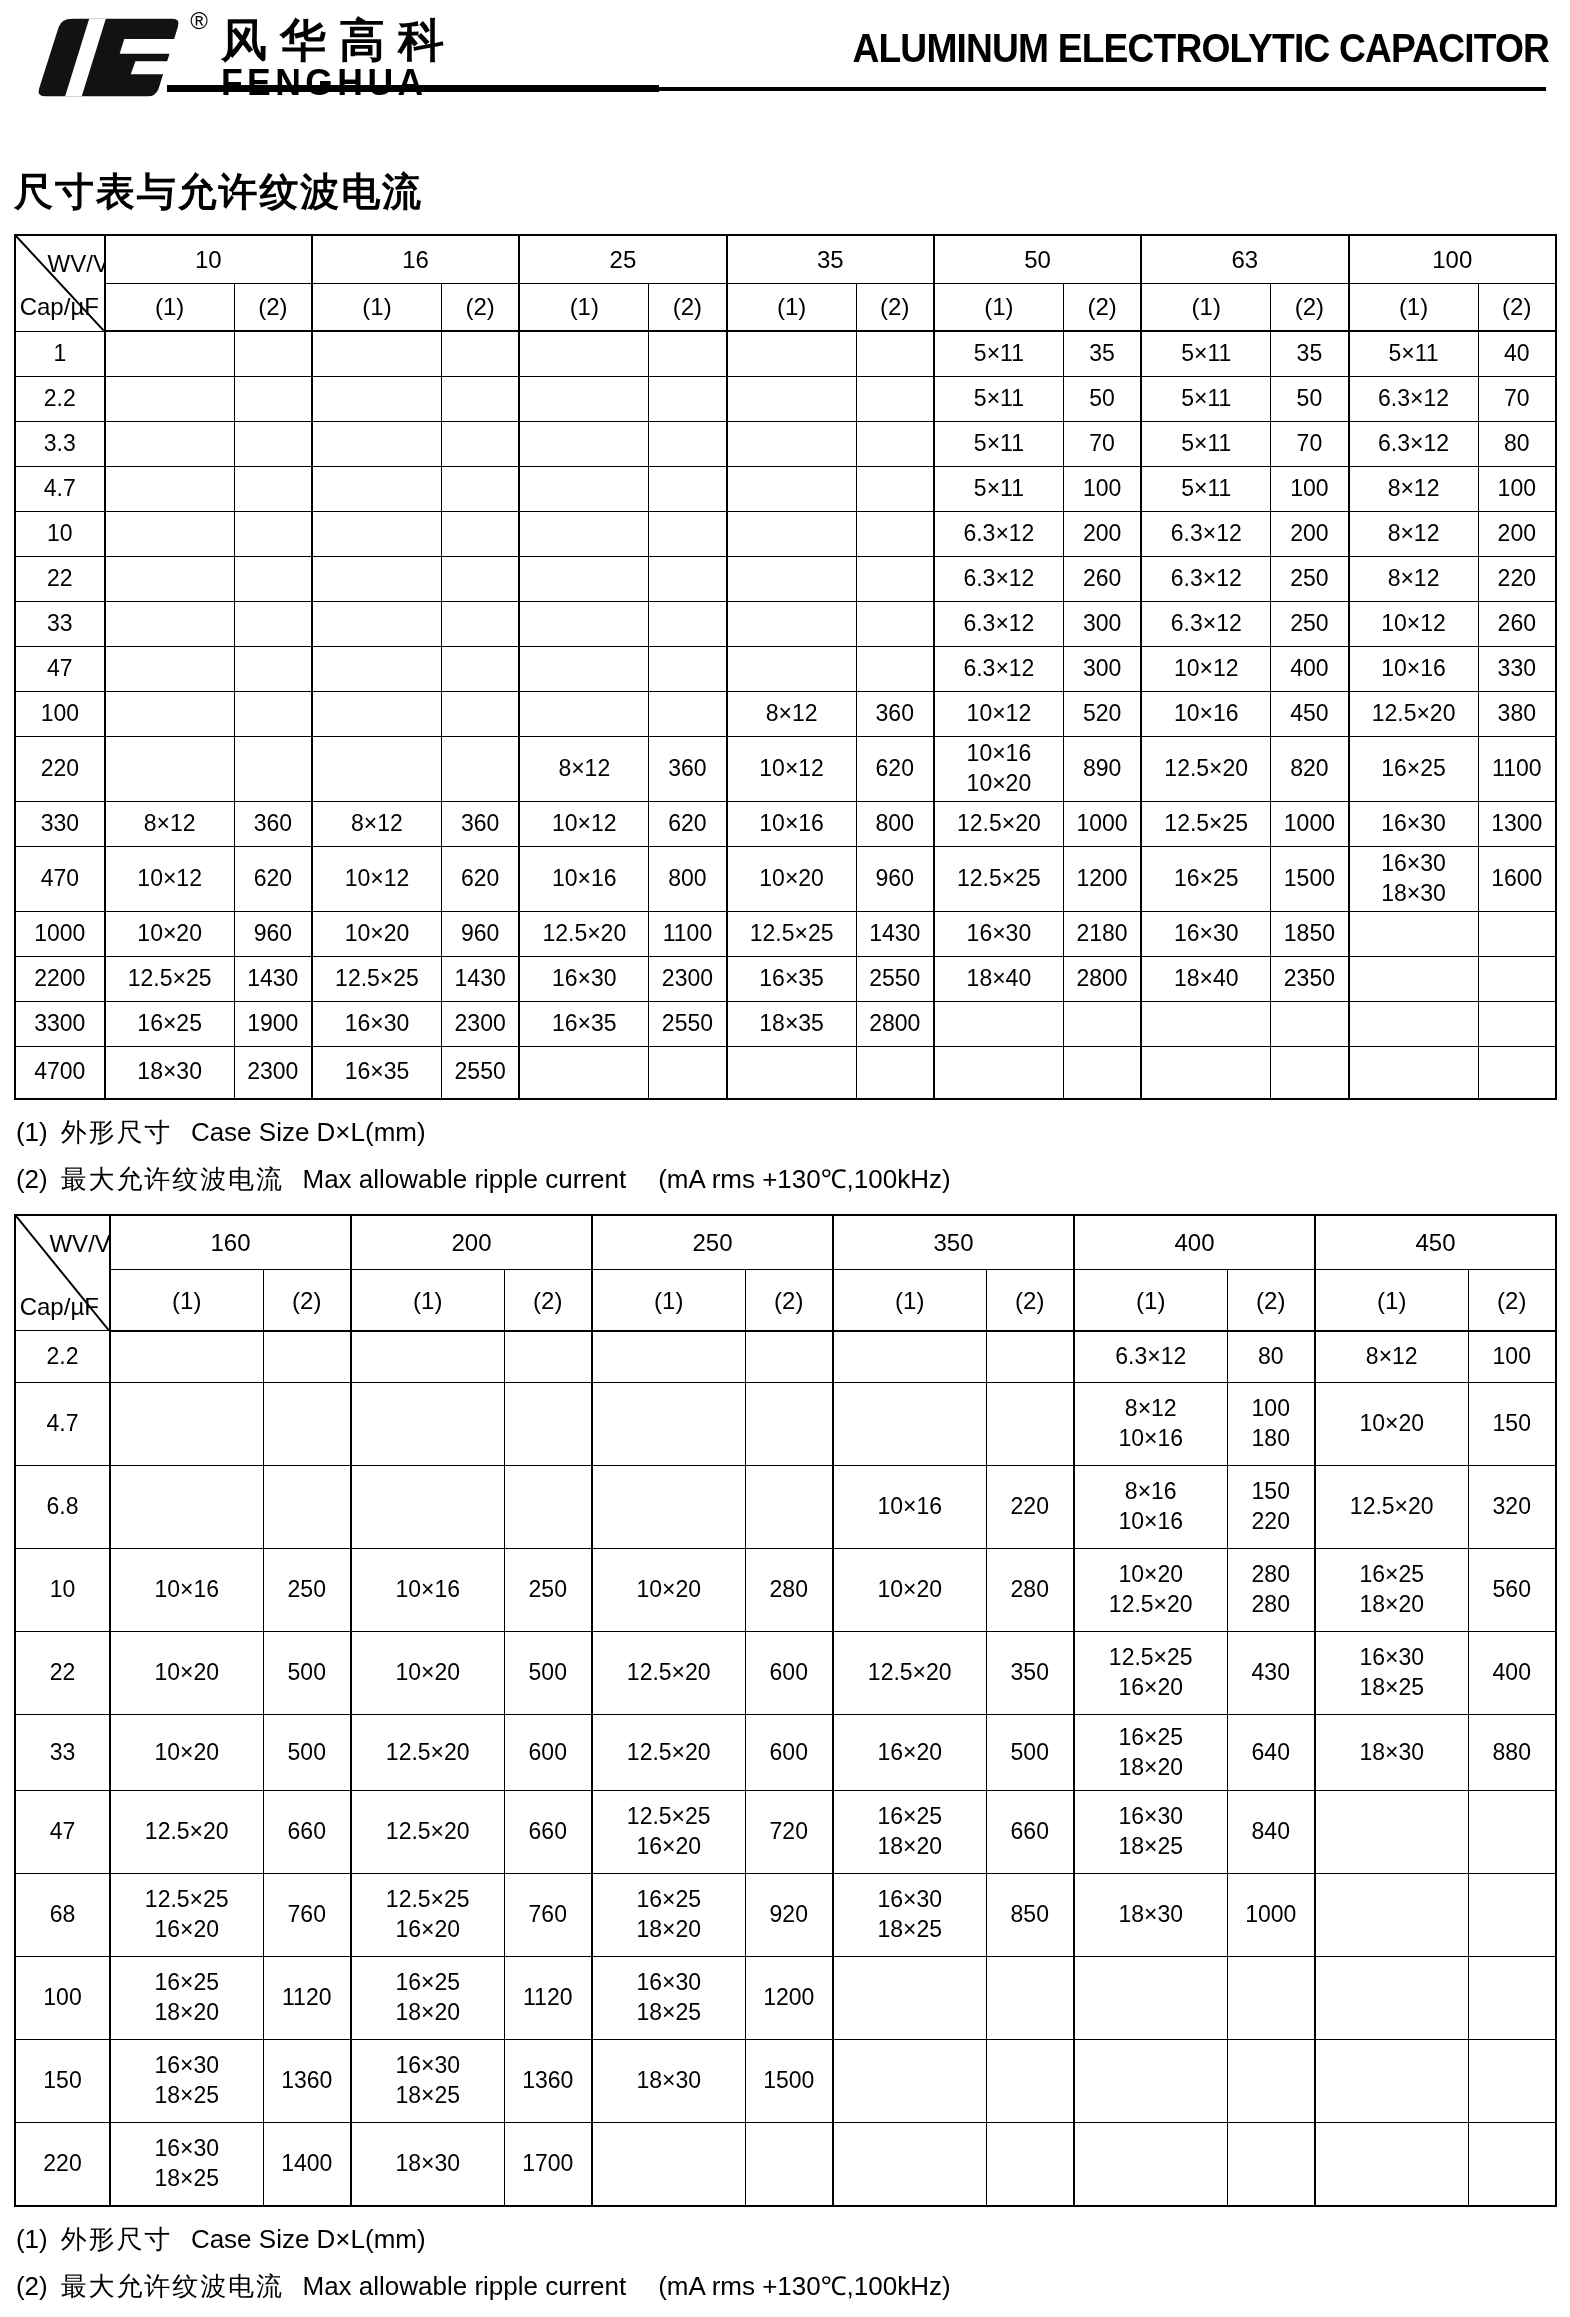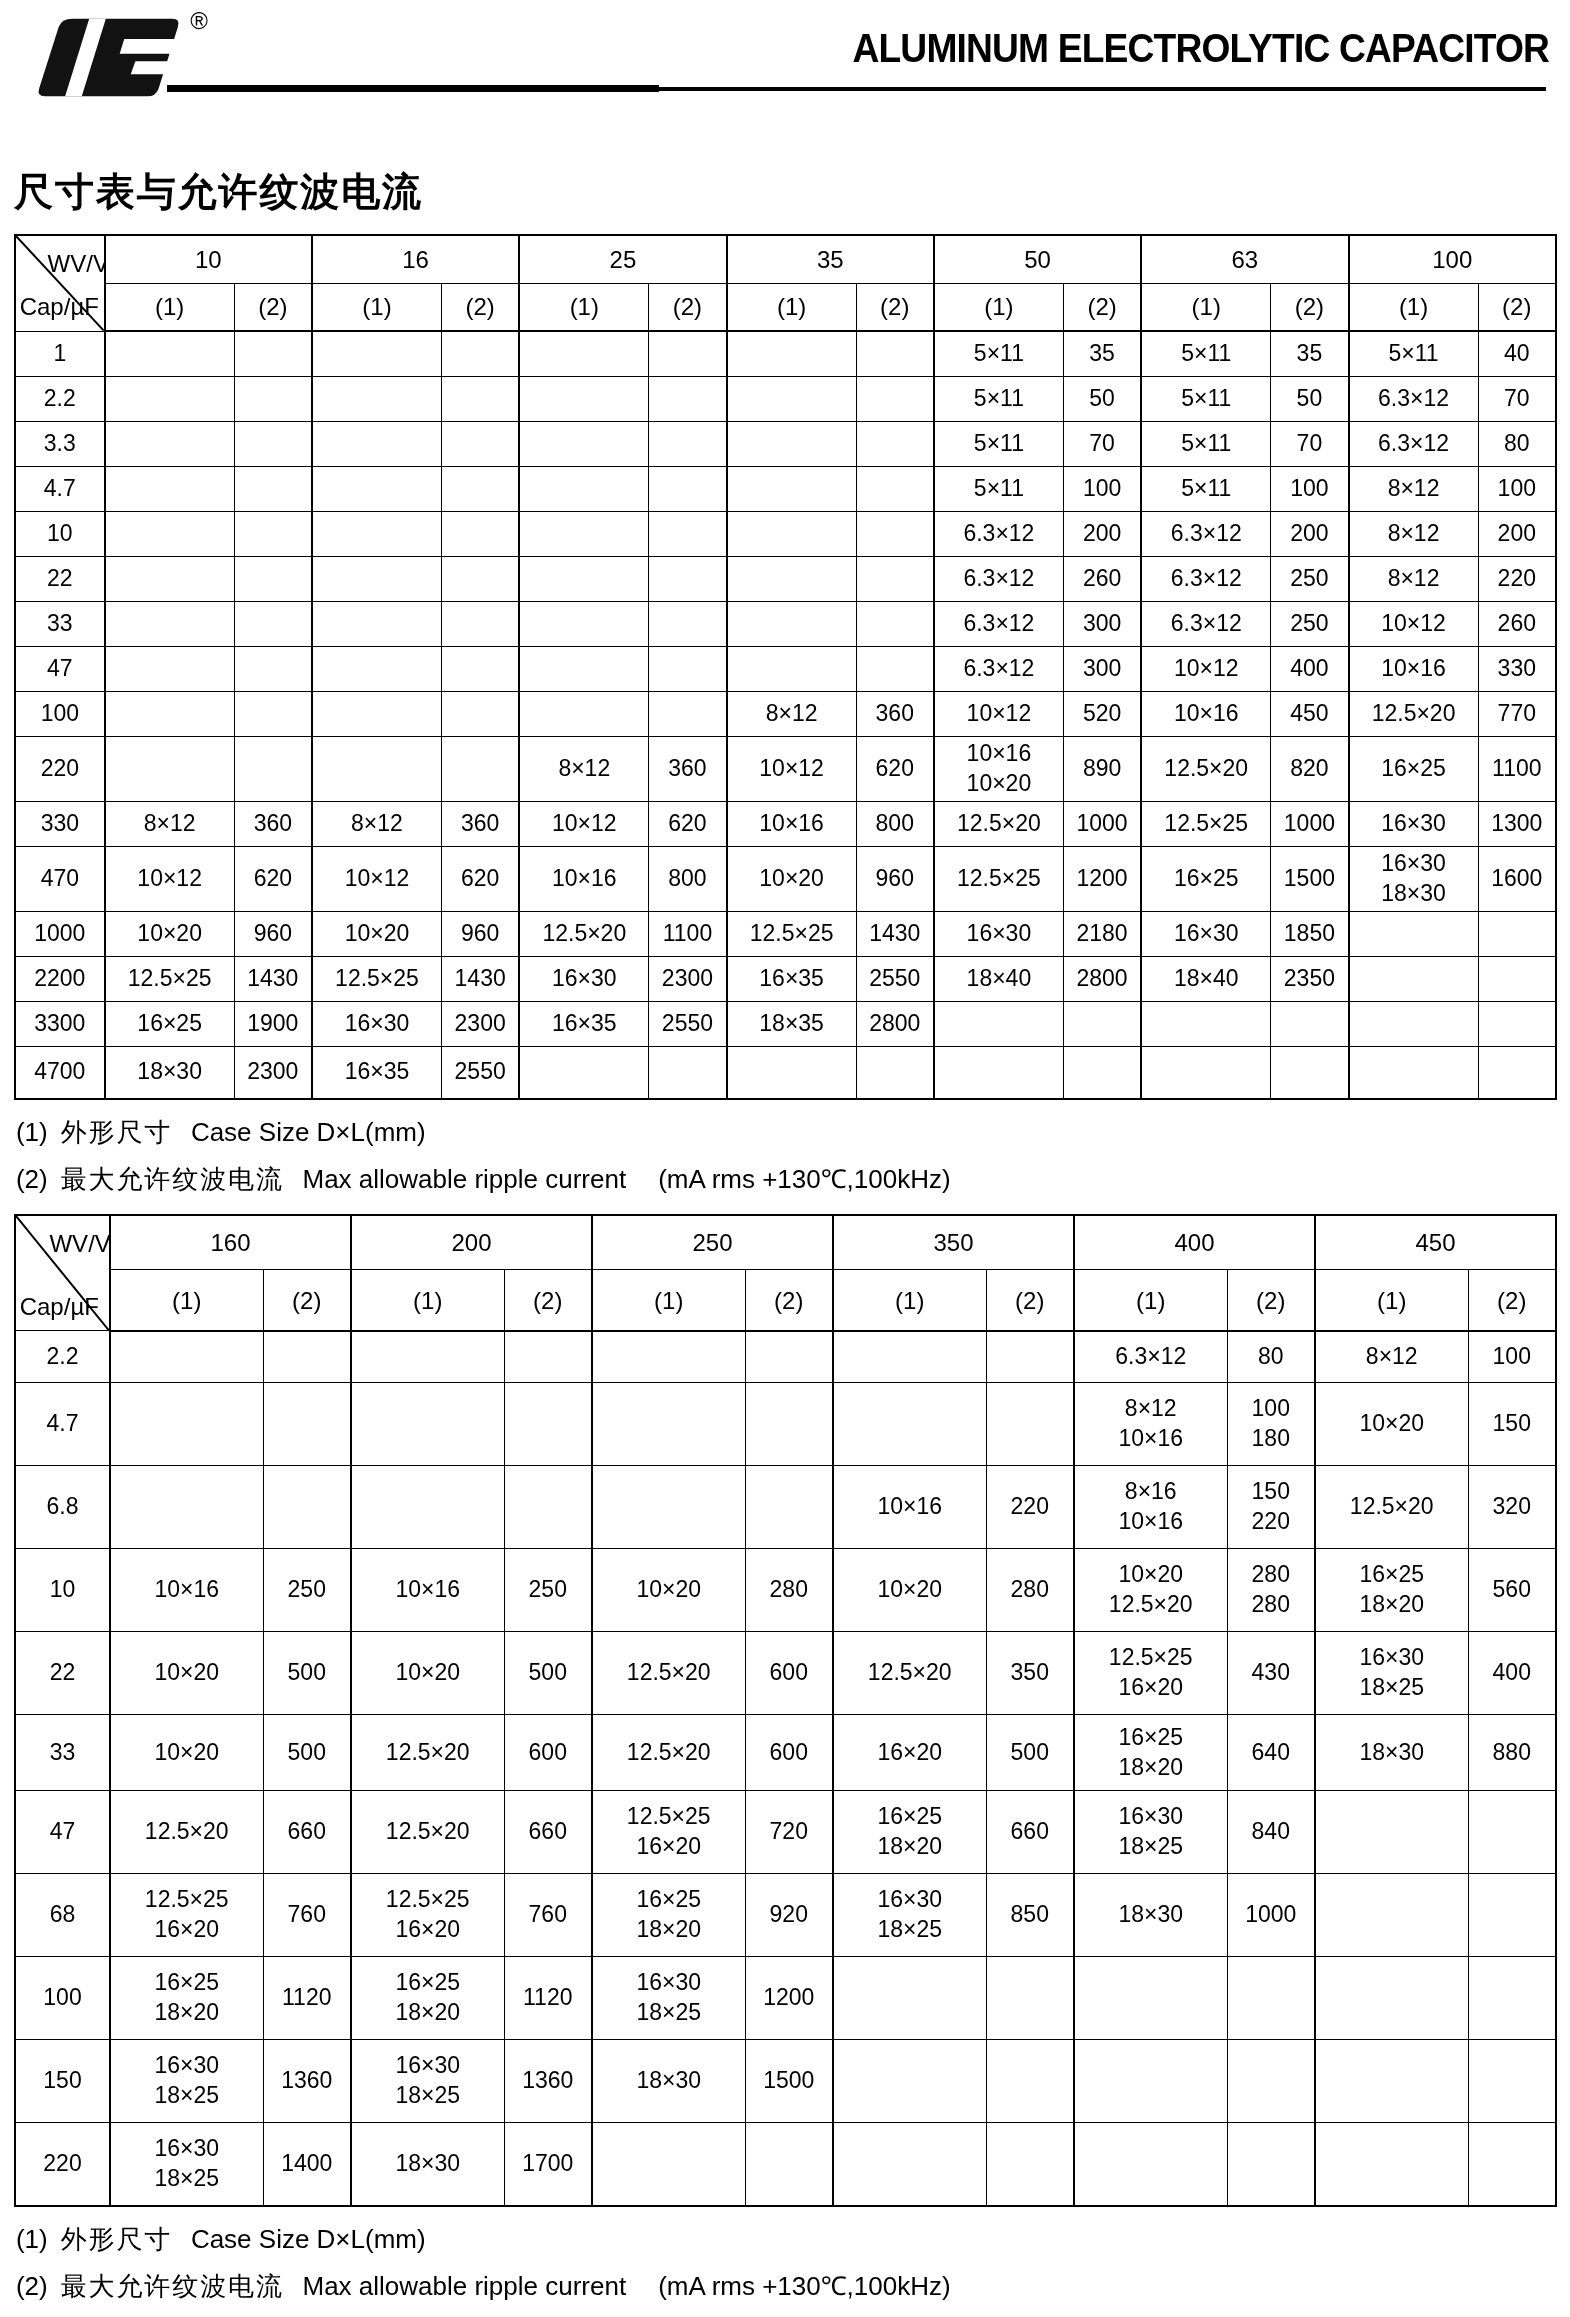--- a/index.html
+++ b/index.html
@@ -52,20 +52,24 @@
   <div class="logo-mark">
     <svg viewBox="0 0 160 92" aria-hidden="true">
       <path d="M 40,4 L 148,4 Q 157,4 154,13 L 133,80 Q 130,88 121,88 L 10,88 Q 1,88 4,79 L 25,13 Q 28,4 40,4 Z" fill="#121212"></path>
       <path d="M 58,4 L 76,4 L 50,88 L 32,88 Z" fill="#ffffff"></path>
       <path d="M 96,26 L 152,26 L 147,42 L 91,42 Z" fill="#ffffff"></path>
       <path d="M 108,50 L 144,50 L 139,64 L 103,64 Z" fill="#ffffff"></path>
     </svg>
     <span class="reg-mark">®</span>
   </div>
 
+  <div class="logo-text">
+    <div class="logo-cn">风华高科</div>
+    <div class="logo-en">FENGHUA</div>
+  </div>
 
   <h1 class="page-title">ALUMINUM ELECTROLYTIC CAPACITOR</h1>
 
   <div class="rule">
     <div class="rule-a"></div>
     <div class="rule-b"></div>
   </div>
 
   <div class="content">
     <h2 class="sec-cn">尺寸表与允许纹波电流</h2>
@@ -263,21 +267,21 @@
             <td></td>
             <td class="grp"></td>
             <td></td>
             <td class="grp">8×12</td>
             <td>360</td>
             <td class="grp">10×12</td>
             <td>520</td>
             <td class="grp">10×16</td>
             <td>450</td>
             <td class="grp">12.5×20</td>
-            <td>770</td>
+            <td>380</td>
           </tr>
           <tr style="height: 65px;">
             <td>220</td>
             <td class="grp"></td>
             <td></td>
             <td class="grp"></td>
             <td></td>
             <td class="grp">8×12</td>
             <td>360</td>
             <td class="grp">10×12</td>

